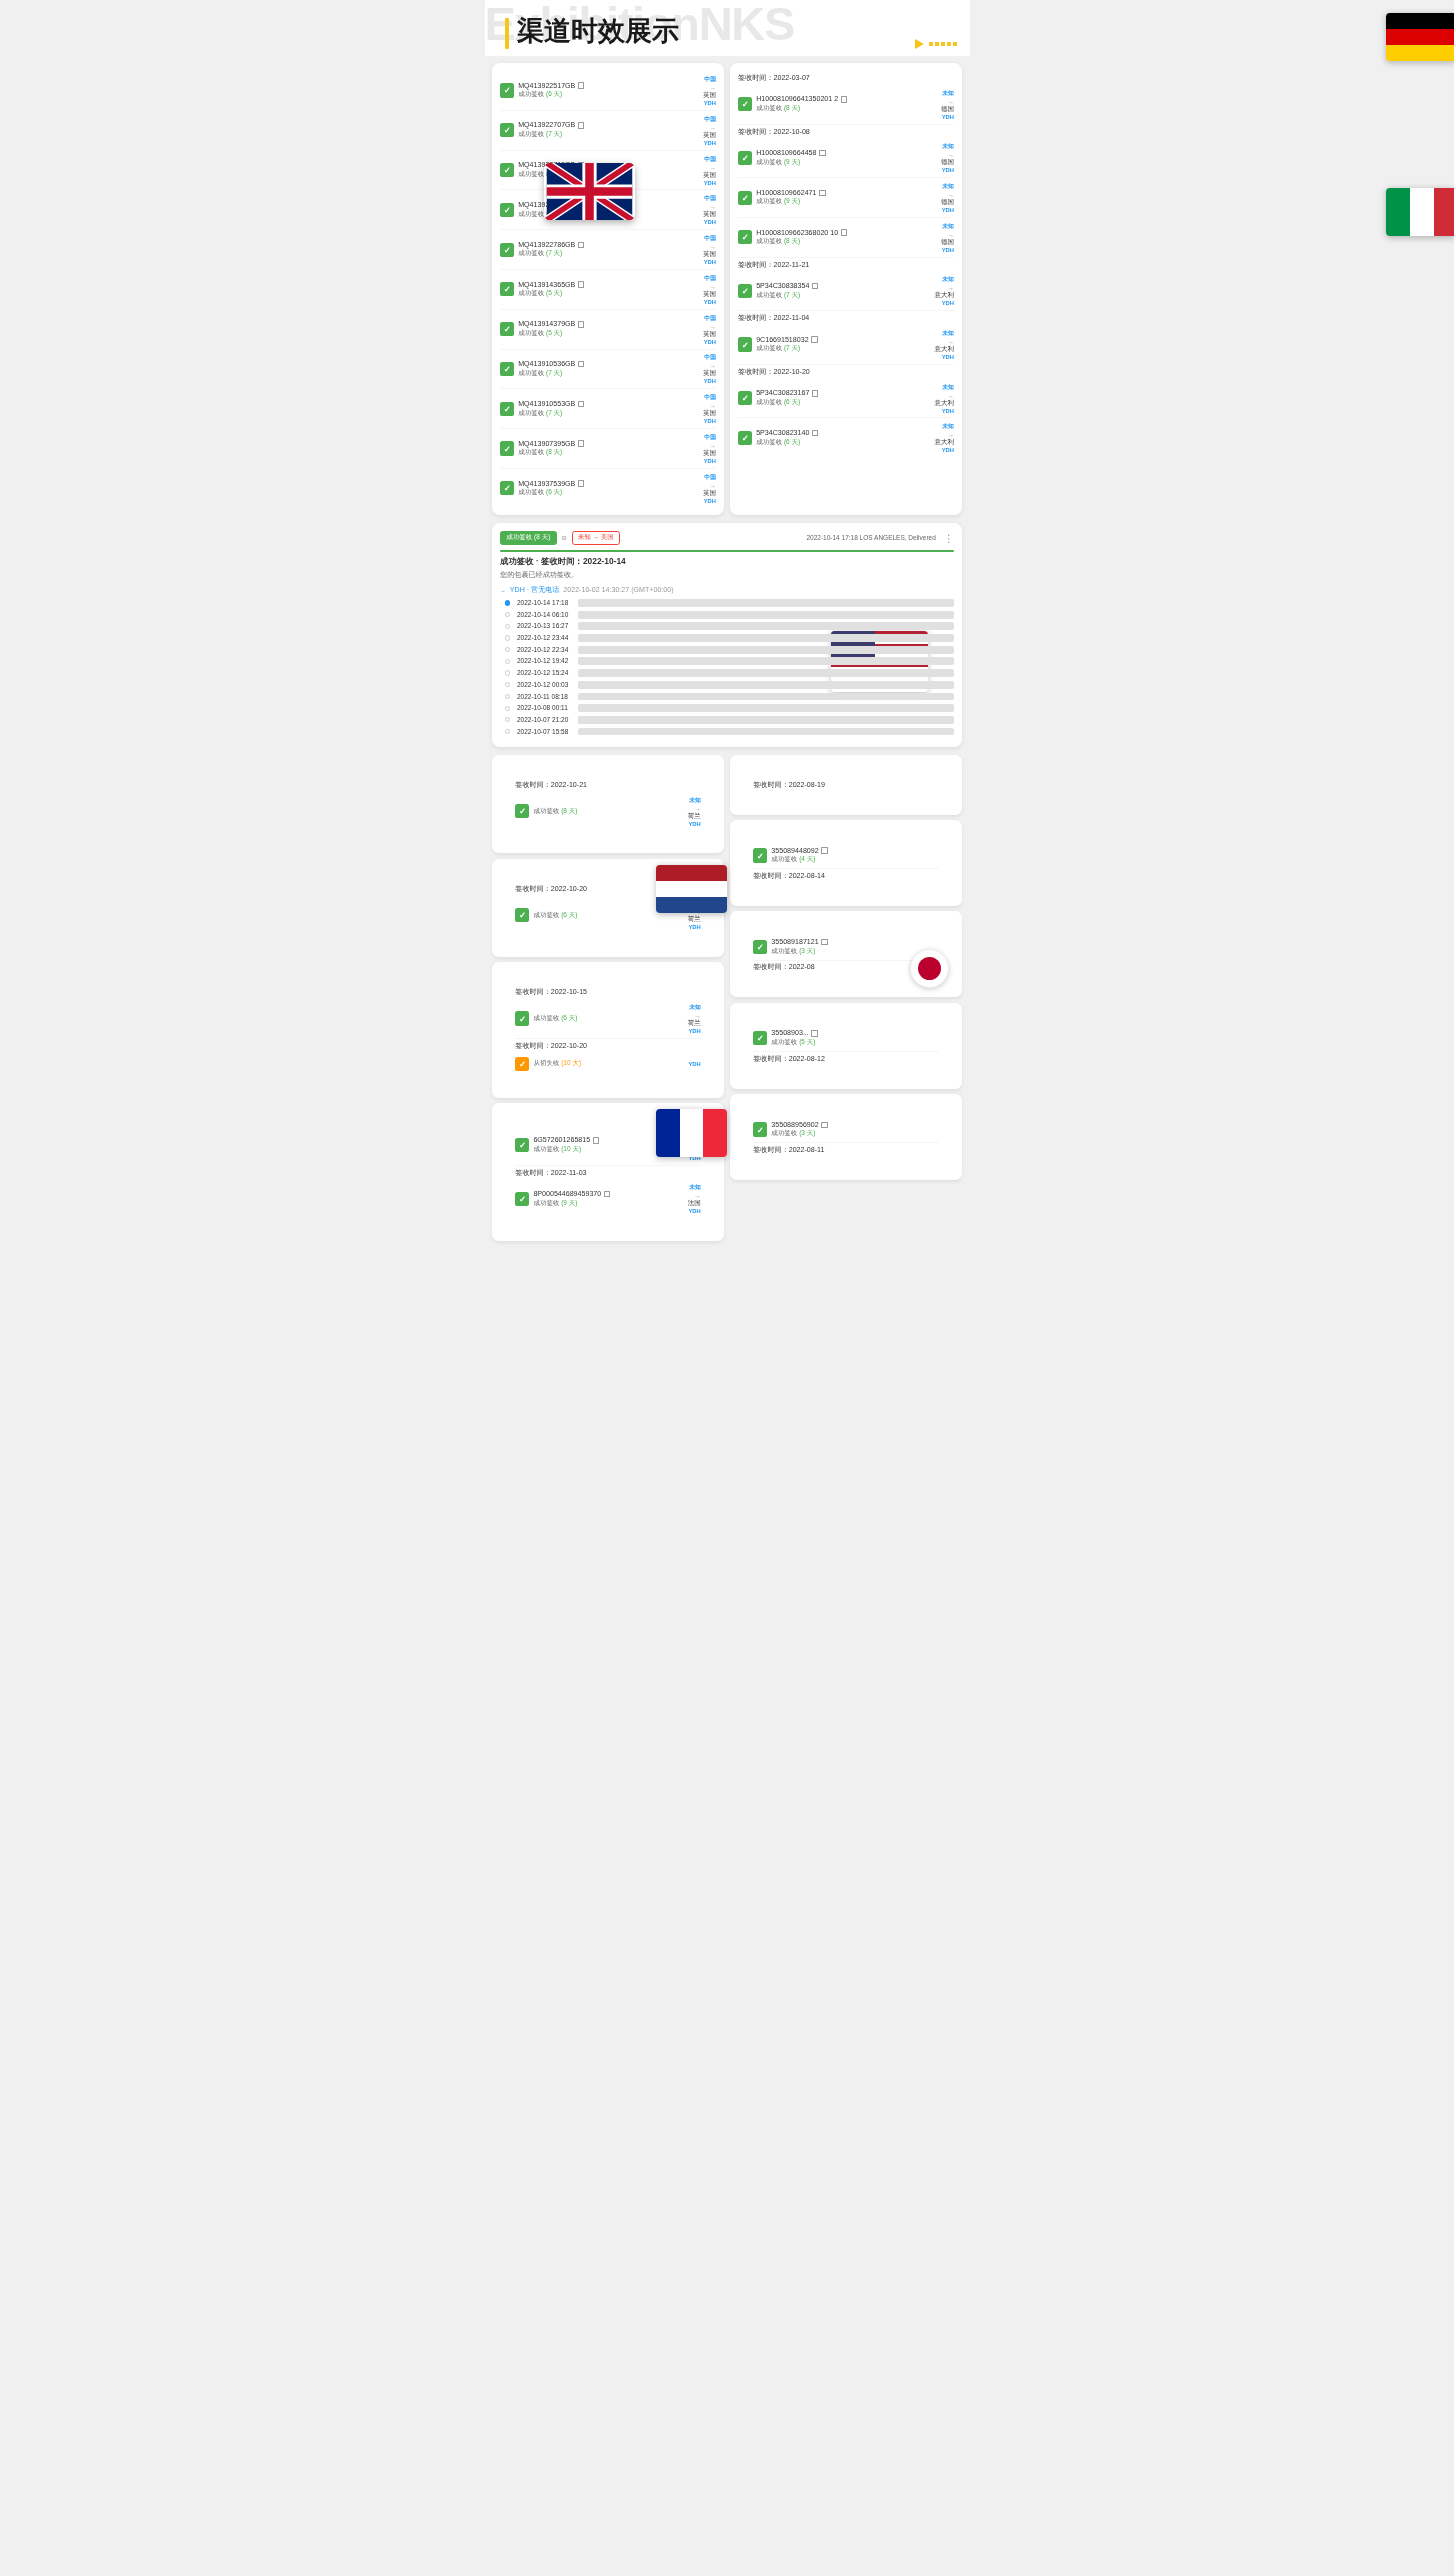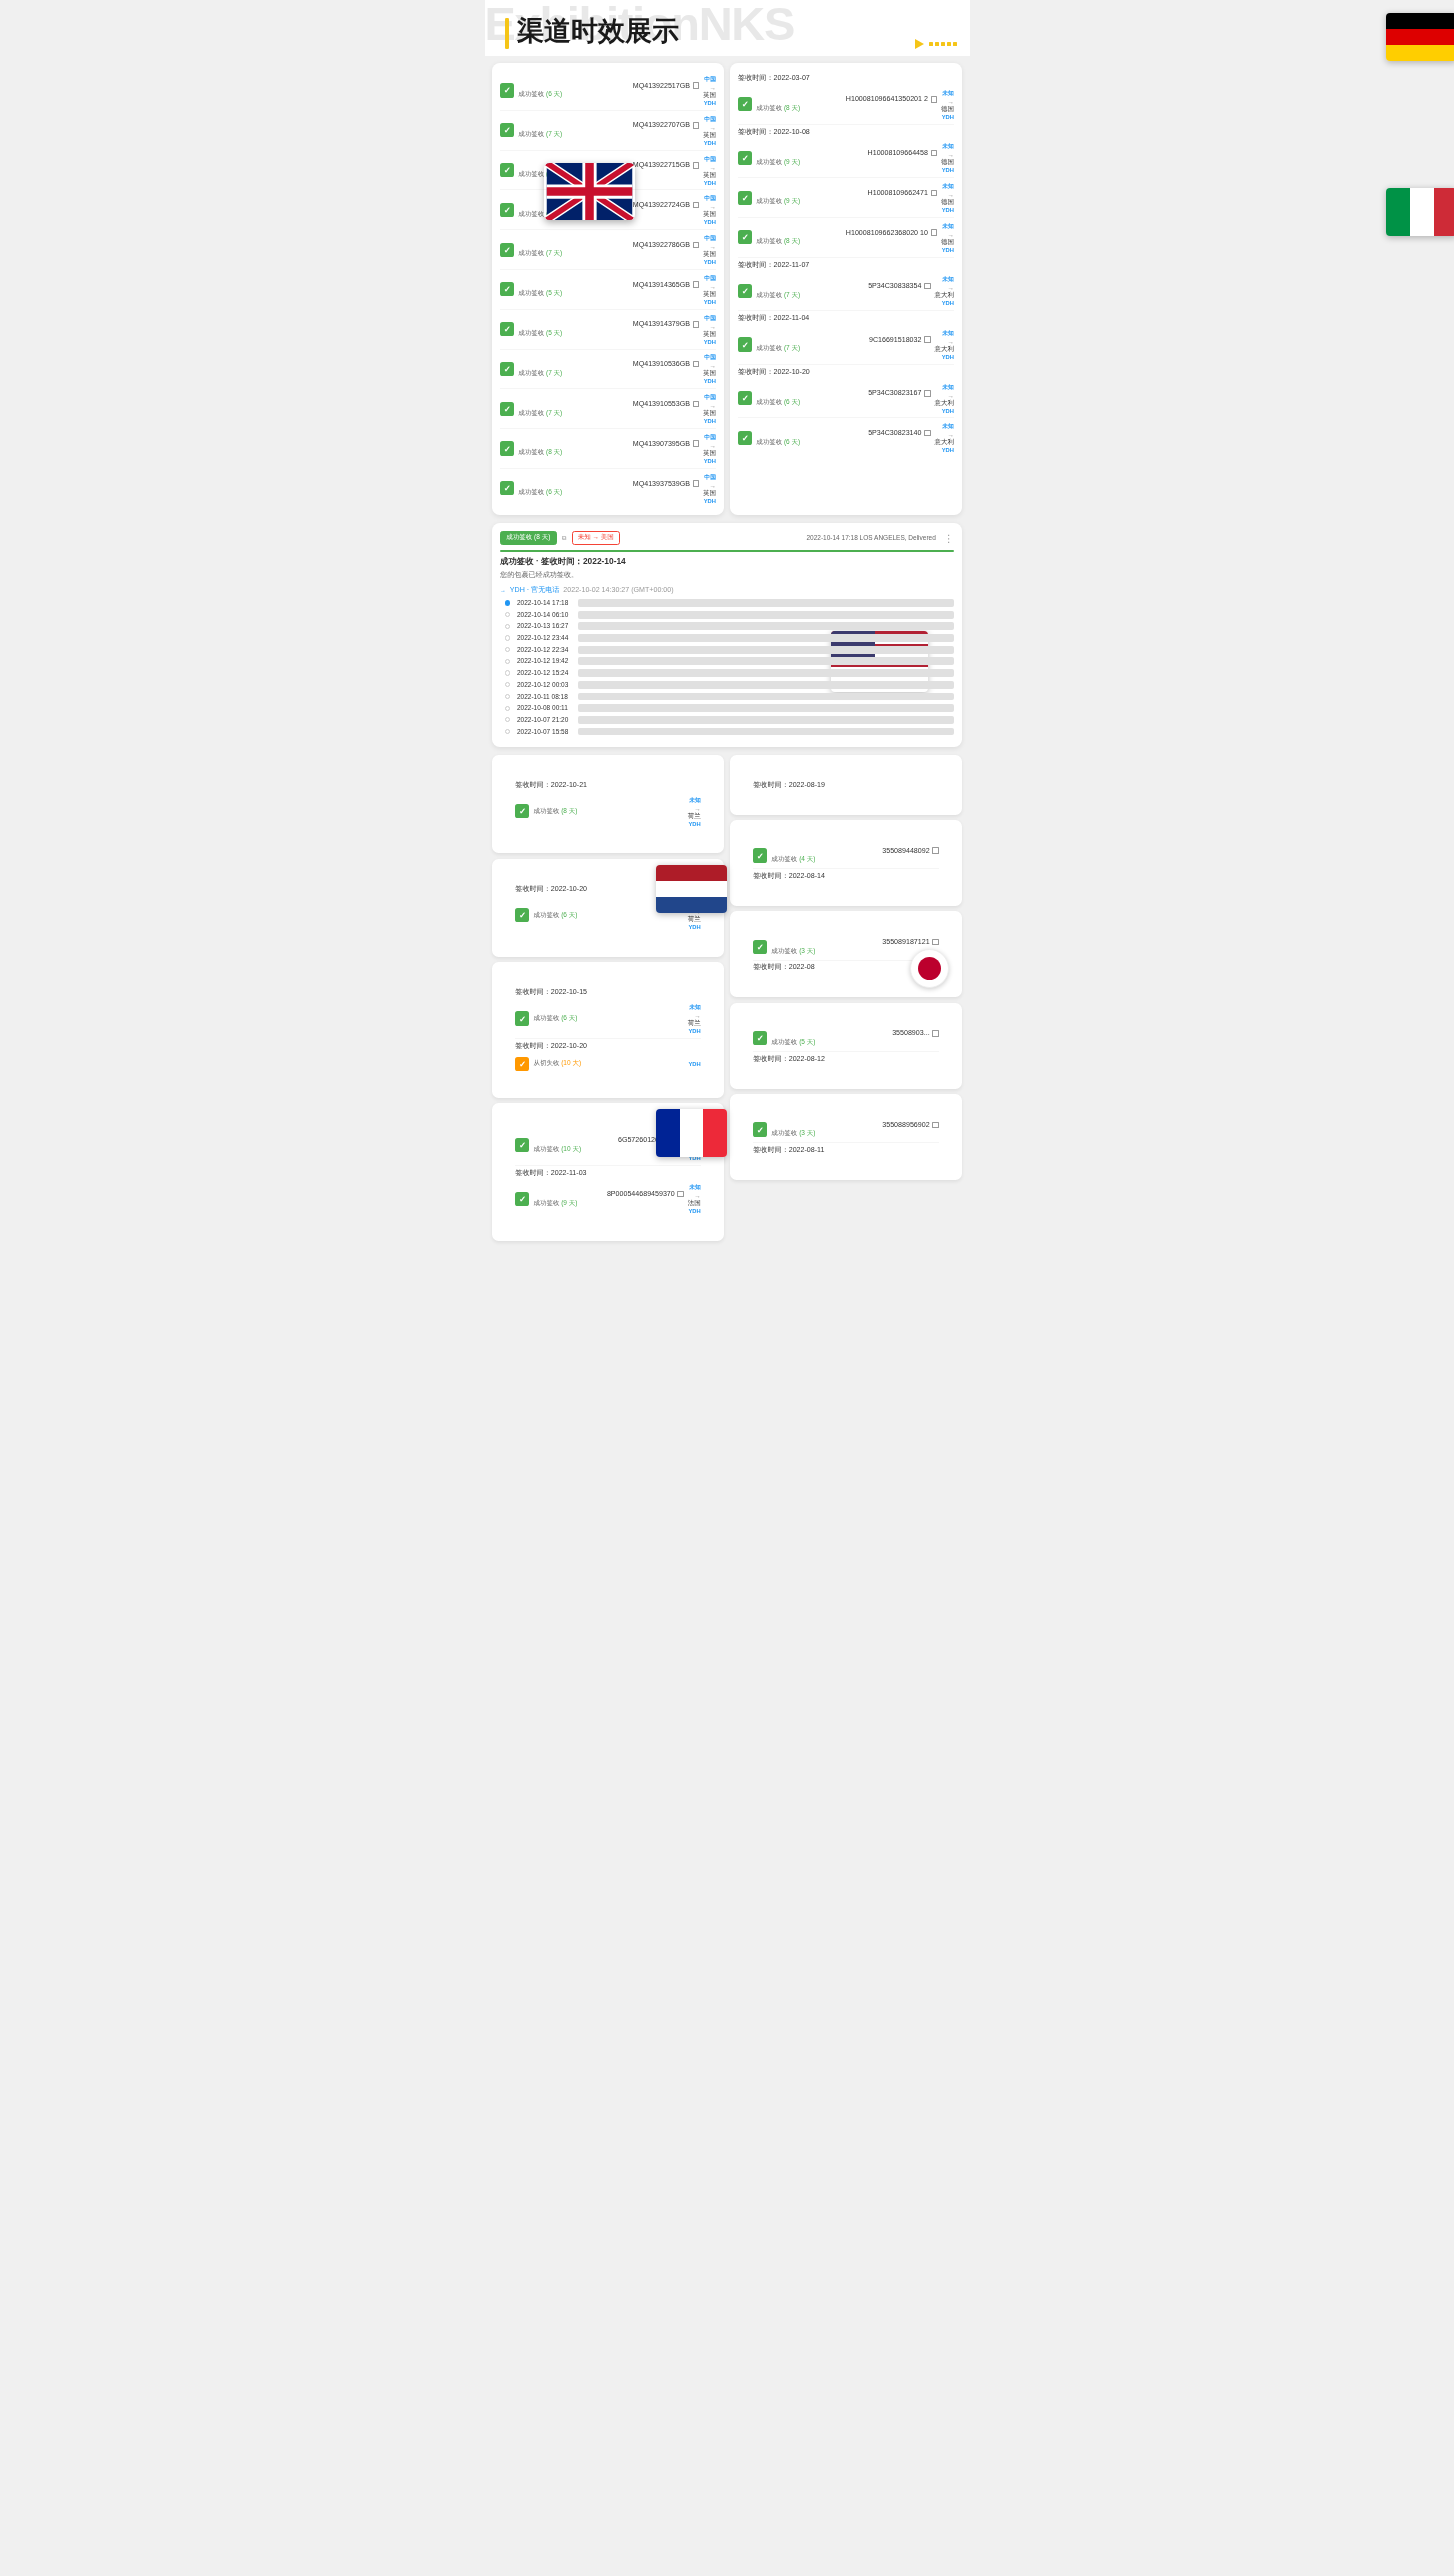--- a/index.html
+++ b/index.html
@@ -130,21 +130,20 @@
       flex: 1;
       min-width: 0;
     }
     .track-number {
       font-size: 7.1px;
       color: #333;
       font-weight: 500;
       display: flex;
       align-items: center;
       gap: 2.6px;
-      justify-content: flex-end;
     }
     .copy-icon {
       width: 6.5px;
       height: 6.5px;
       border: 0.6px solid #999;
       border-radius: 0.6px;
       display: inline-block;
       position: relative;
     }
     .track-status {
@@ -662,21 +661,21 @@
           <div class="track-number">H10008109662368020 10 <span class="copy-icon"></span></div>
           <div class="track-status">成功签收 <span class="days">(8 天)</span></div>
         </div>
         <div class="track-route">
           <span class="carrier">未知</span>
           <span class="arrow">→</span>
           <span class="country">德国</span>
           <span class="carrier">YDH</span>
         </div>
       </div>
-          <div class="sign-time">签收时间：2022-11-07</div>
+          <div class="sign-time">签收时间：2022-11-21</div>
           <div class="track-row">
         <div class="check-badge"></div>
         <div class="track-info">
           <div class="track-number">5P34C30838354 <span class="copy-icon"></span></div>
           <div class="track-status">成功签收 <span class="days">(7 天)</span></div>
         </div>
         <div class="track-route">
           <span class="carrier">未知</span>
           <span class="arrow">→</span>
           <span class="country">意大利</span>

